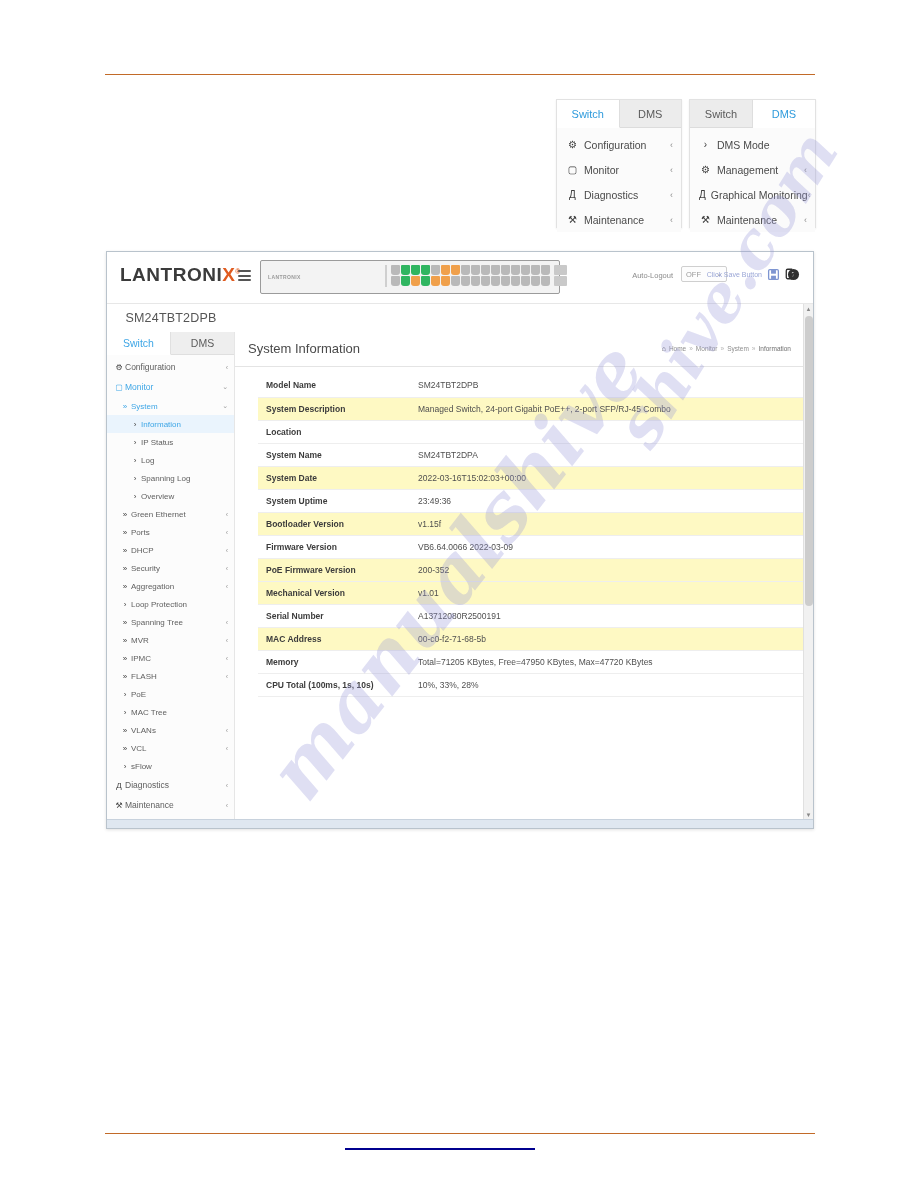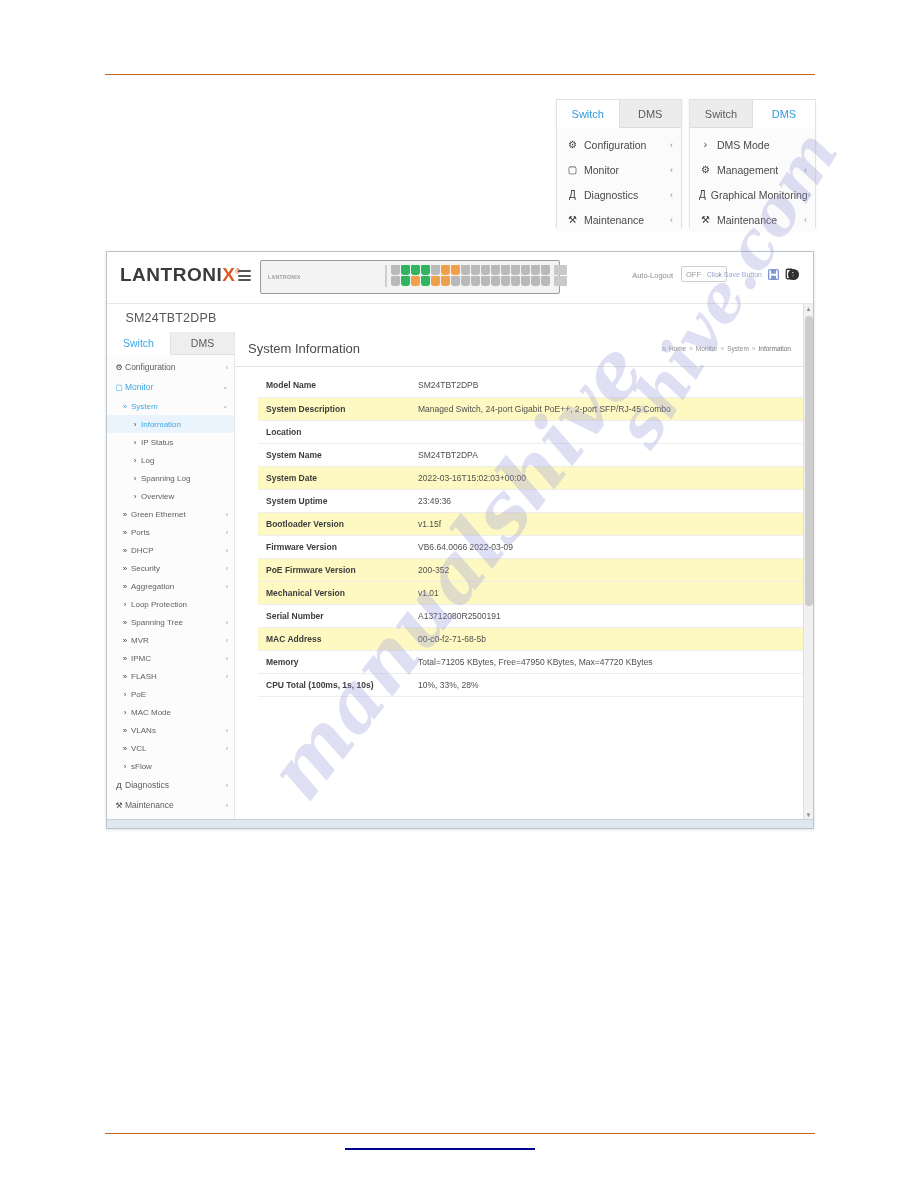--- a/index.html
+++ b/index.html
@@ -702,21 +702,21 @@
           <span class="sb-label">FLASH</span>
           <span class="sb-caret">‹</span>
         </div>
         <div class="sb-row lvl1">
           <span class="sb-ico">›</span>
           <span class="sb-label">PoE</span>
           <span class="sb-caret"></span>
         </div>
         <div class="sb-row lvl1">
           <span class="sb-ico">›</span>
-          <span class="sb-label">MAC Mode</span>
+          <span class="sb-label">MAC Tree</span>
           <span class="sb-caret"></span>
         </div>
         <div class="sb-row lvl1">
           <span class="sb-ico">»</span>
           <span class="sb-label">VLANs</span>
           <span class="sb-caret">‹</span>
         </div>
         <div class="sb-row lvl1">
           <span class="sb-ico">»</span>
           <span class="sb-label">VCL</span>

